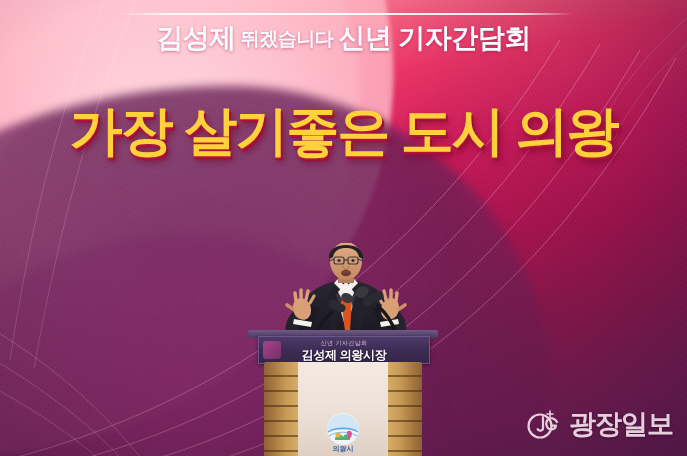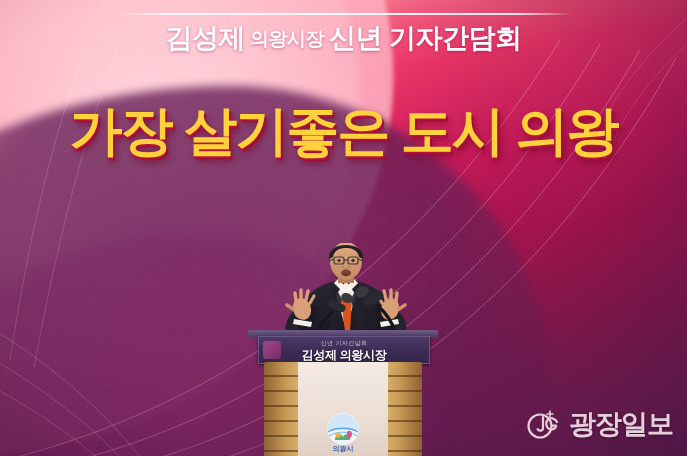--- a/index.html
+++ b/index.html
@@ -348,21 +348,21 @@
         <path d="M687,44 C 648,80 622,116 610,150"></path>
       </g>
     </svg>
   </div>
 
   <div class="bg-texture"></div>
   <div class="bg-vignette"></div>
 
   <div class="top-rule"></div>
   <div class="top-title">
-    <span class="seg">김성제</span><span class="sub">의왕시장</span><span class="seg">신년 기자간담회</span>
+    <span class="seg">김성제</span><span class="sub">뛰겠습니다</span><span class="seg">신년 기자간담회</span>
   </div>
 
   <div class="headline1">가장 살기좋은 도시 의왕</div>
   <div class="year-line">2026</div>
 
   <div class="speaker">
     <svg class="spk-svg" width="176" height="120" viewBox="0 0 176 120" xmlns="http://www.w3.org/2000/svg" aria-hidden="true">
       <defs>
         <linearGradient id="suitG" x1="0" y1="0" x2="0" y2="1">
           <stop offset="0" stop-color="#2a2733"></stop>

